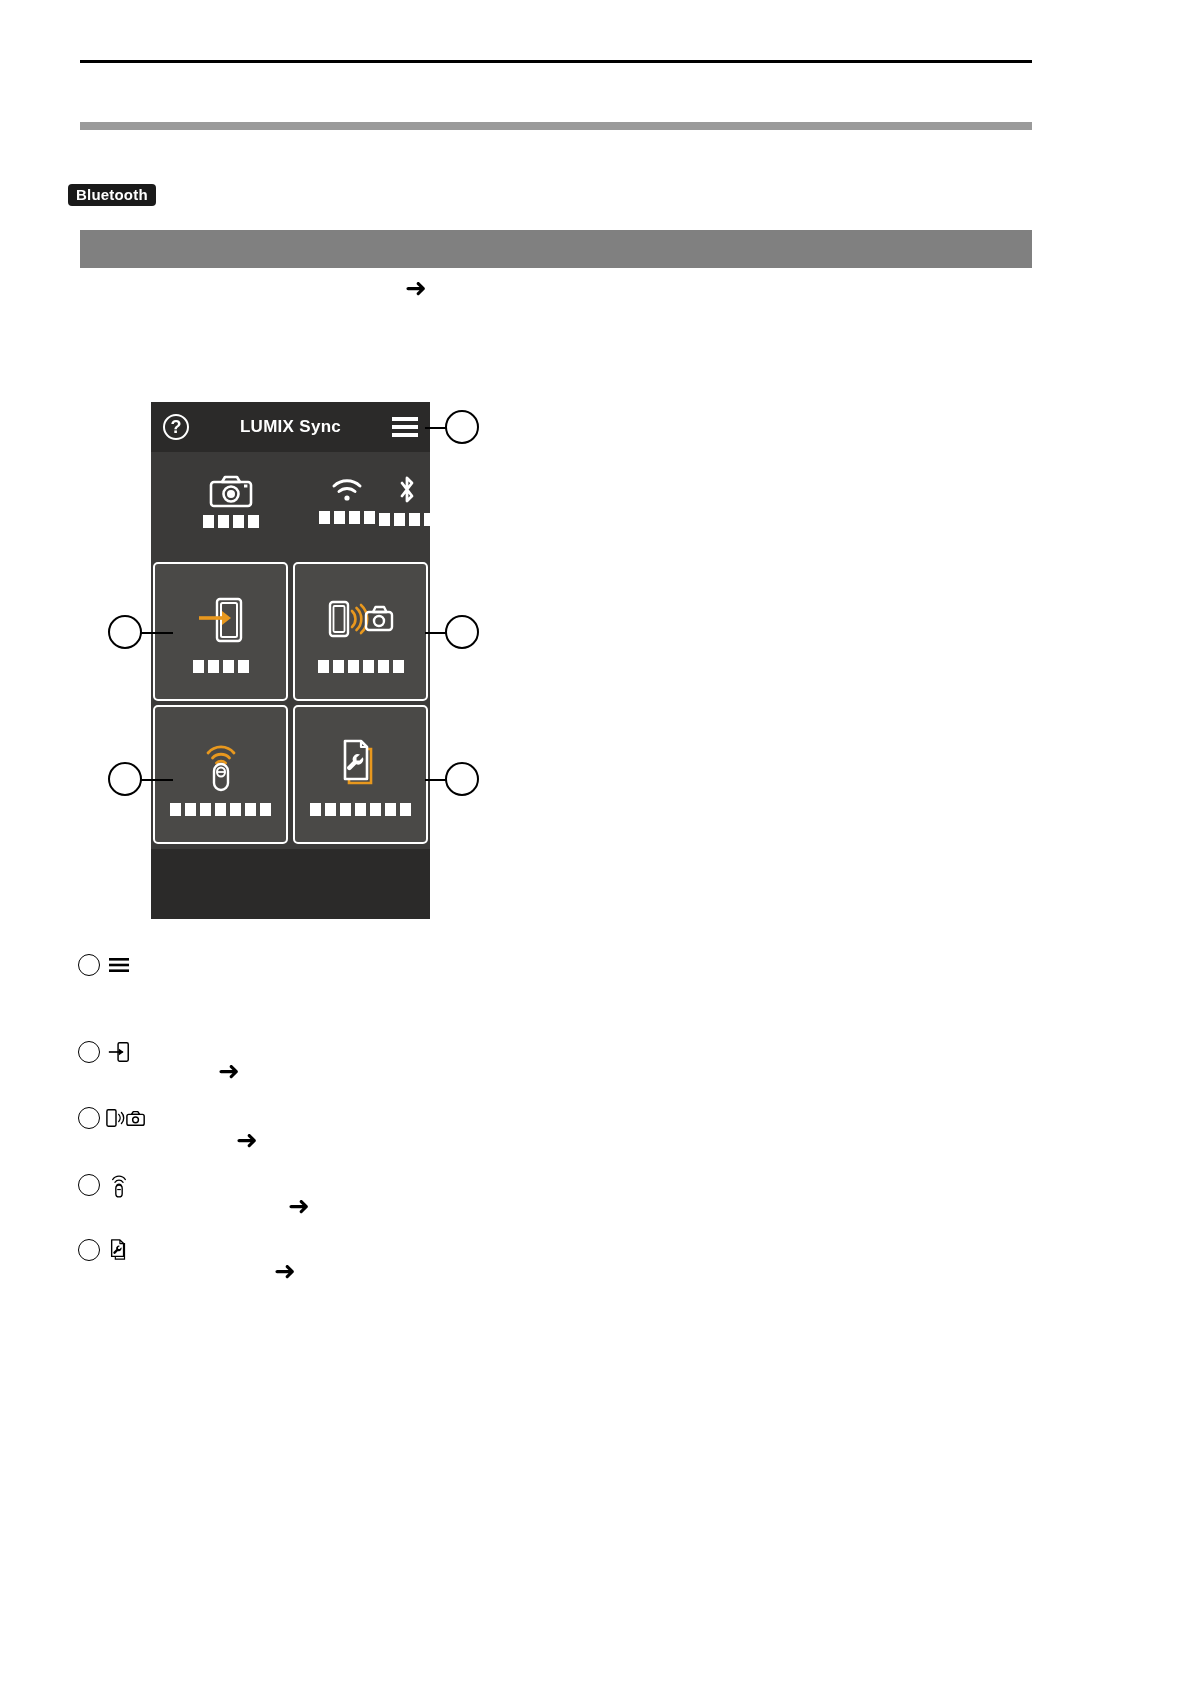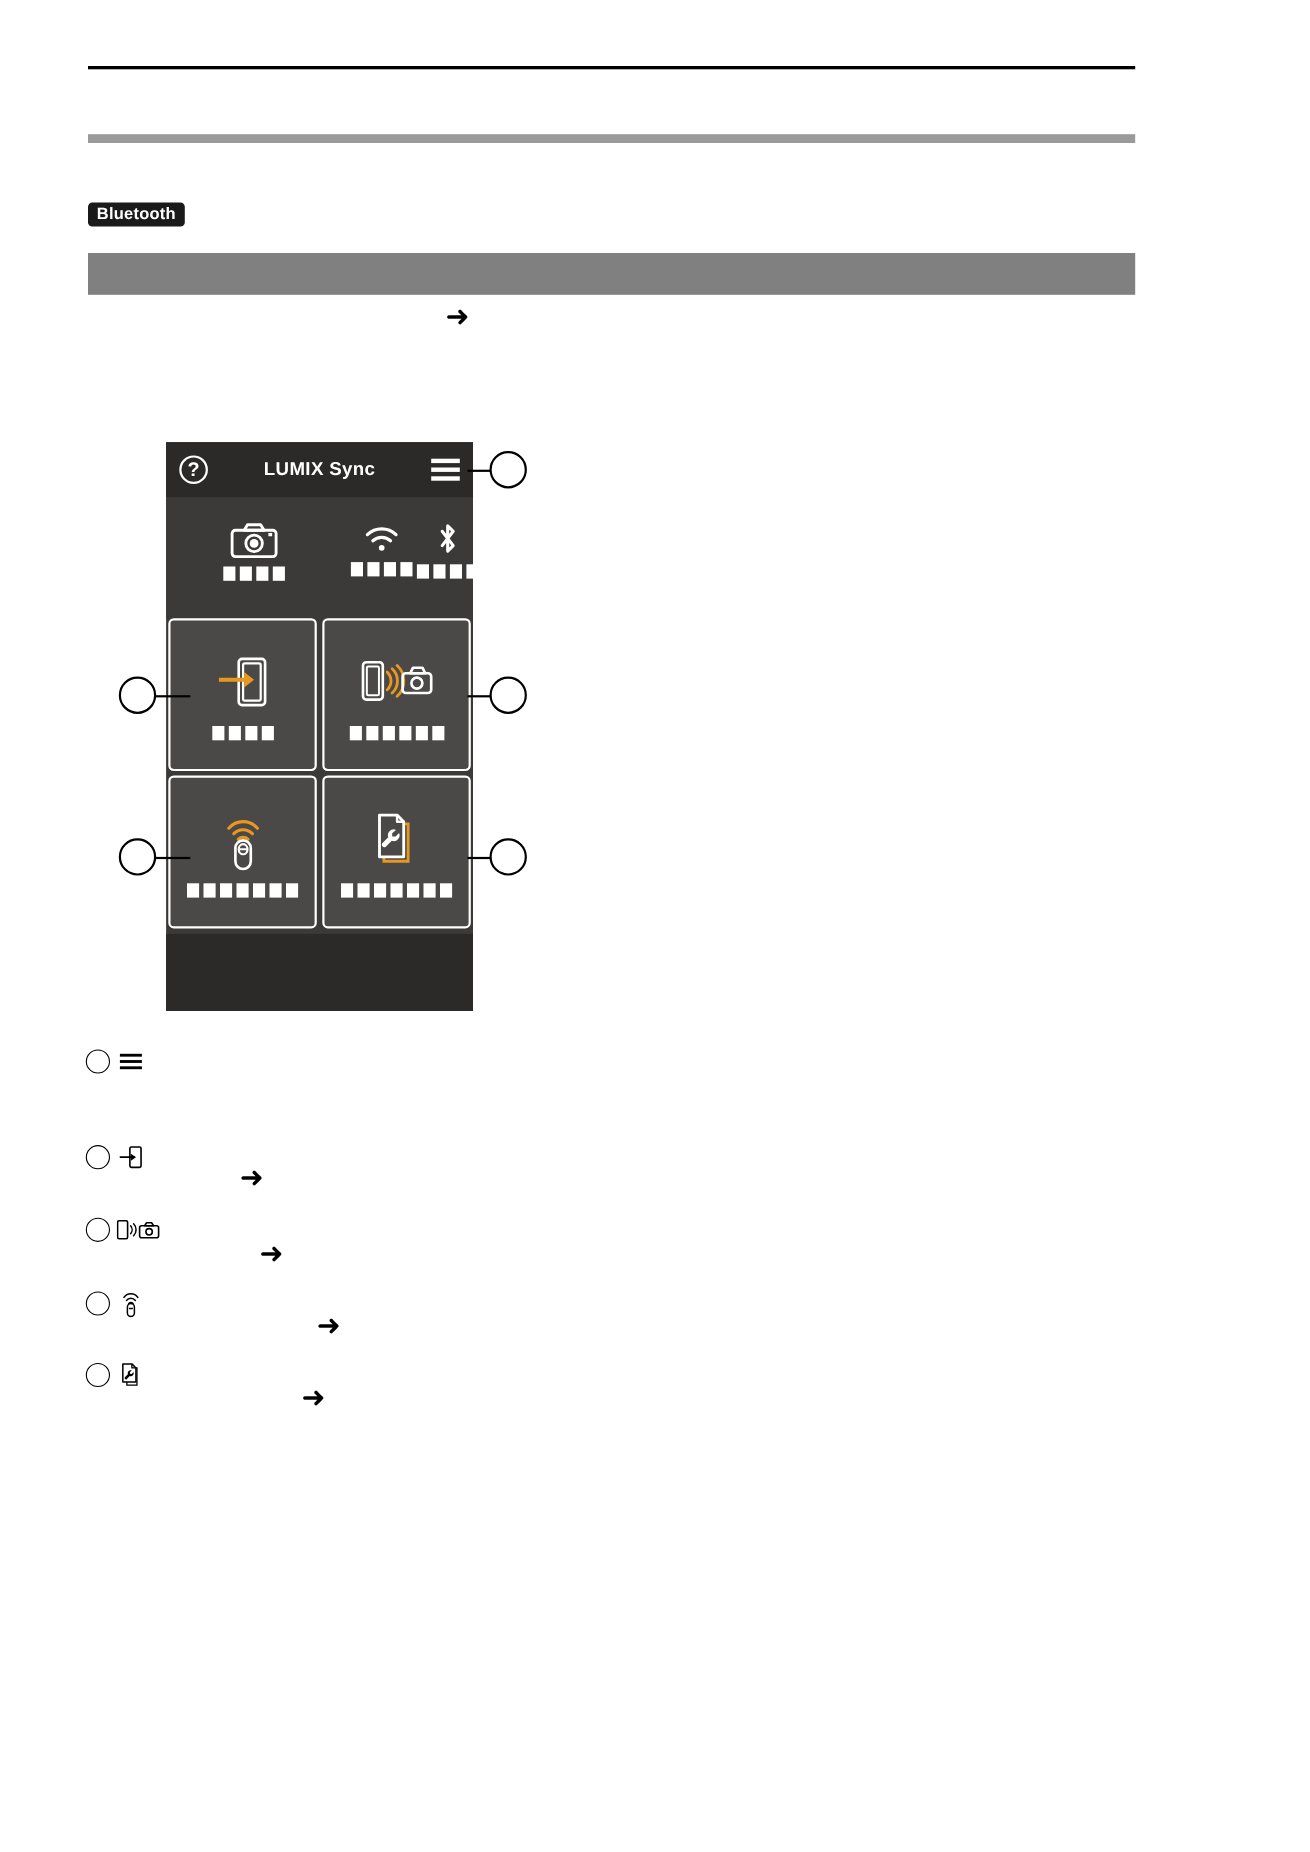--- a/index.html
+++ b/index.html
@@ -29,21 +29,21 @@
     left: 80px;
     top: 122px;
     width: 952px;
     height: 8px;
     background: #9a9a9a;
   }
 
   
   .bt-badge {
     position: absolute;
-    left: 80px;
+    left: 68px;
     top: 184px;
     background: #1a1a1a;
     color: #ffffff;
     font-size: 15px;
     font-weight: bold;
     letter-spacing: 0.2px;
     padding: 3px 8px 4px 8px;
     border-radius: 4px;
     line-height: 1;
   }

